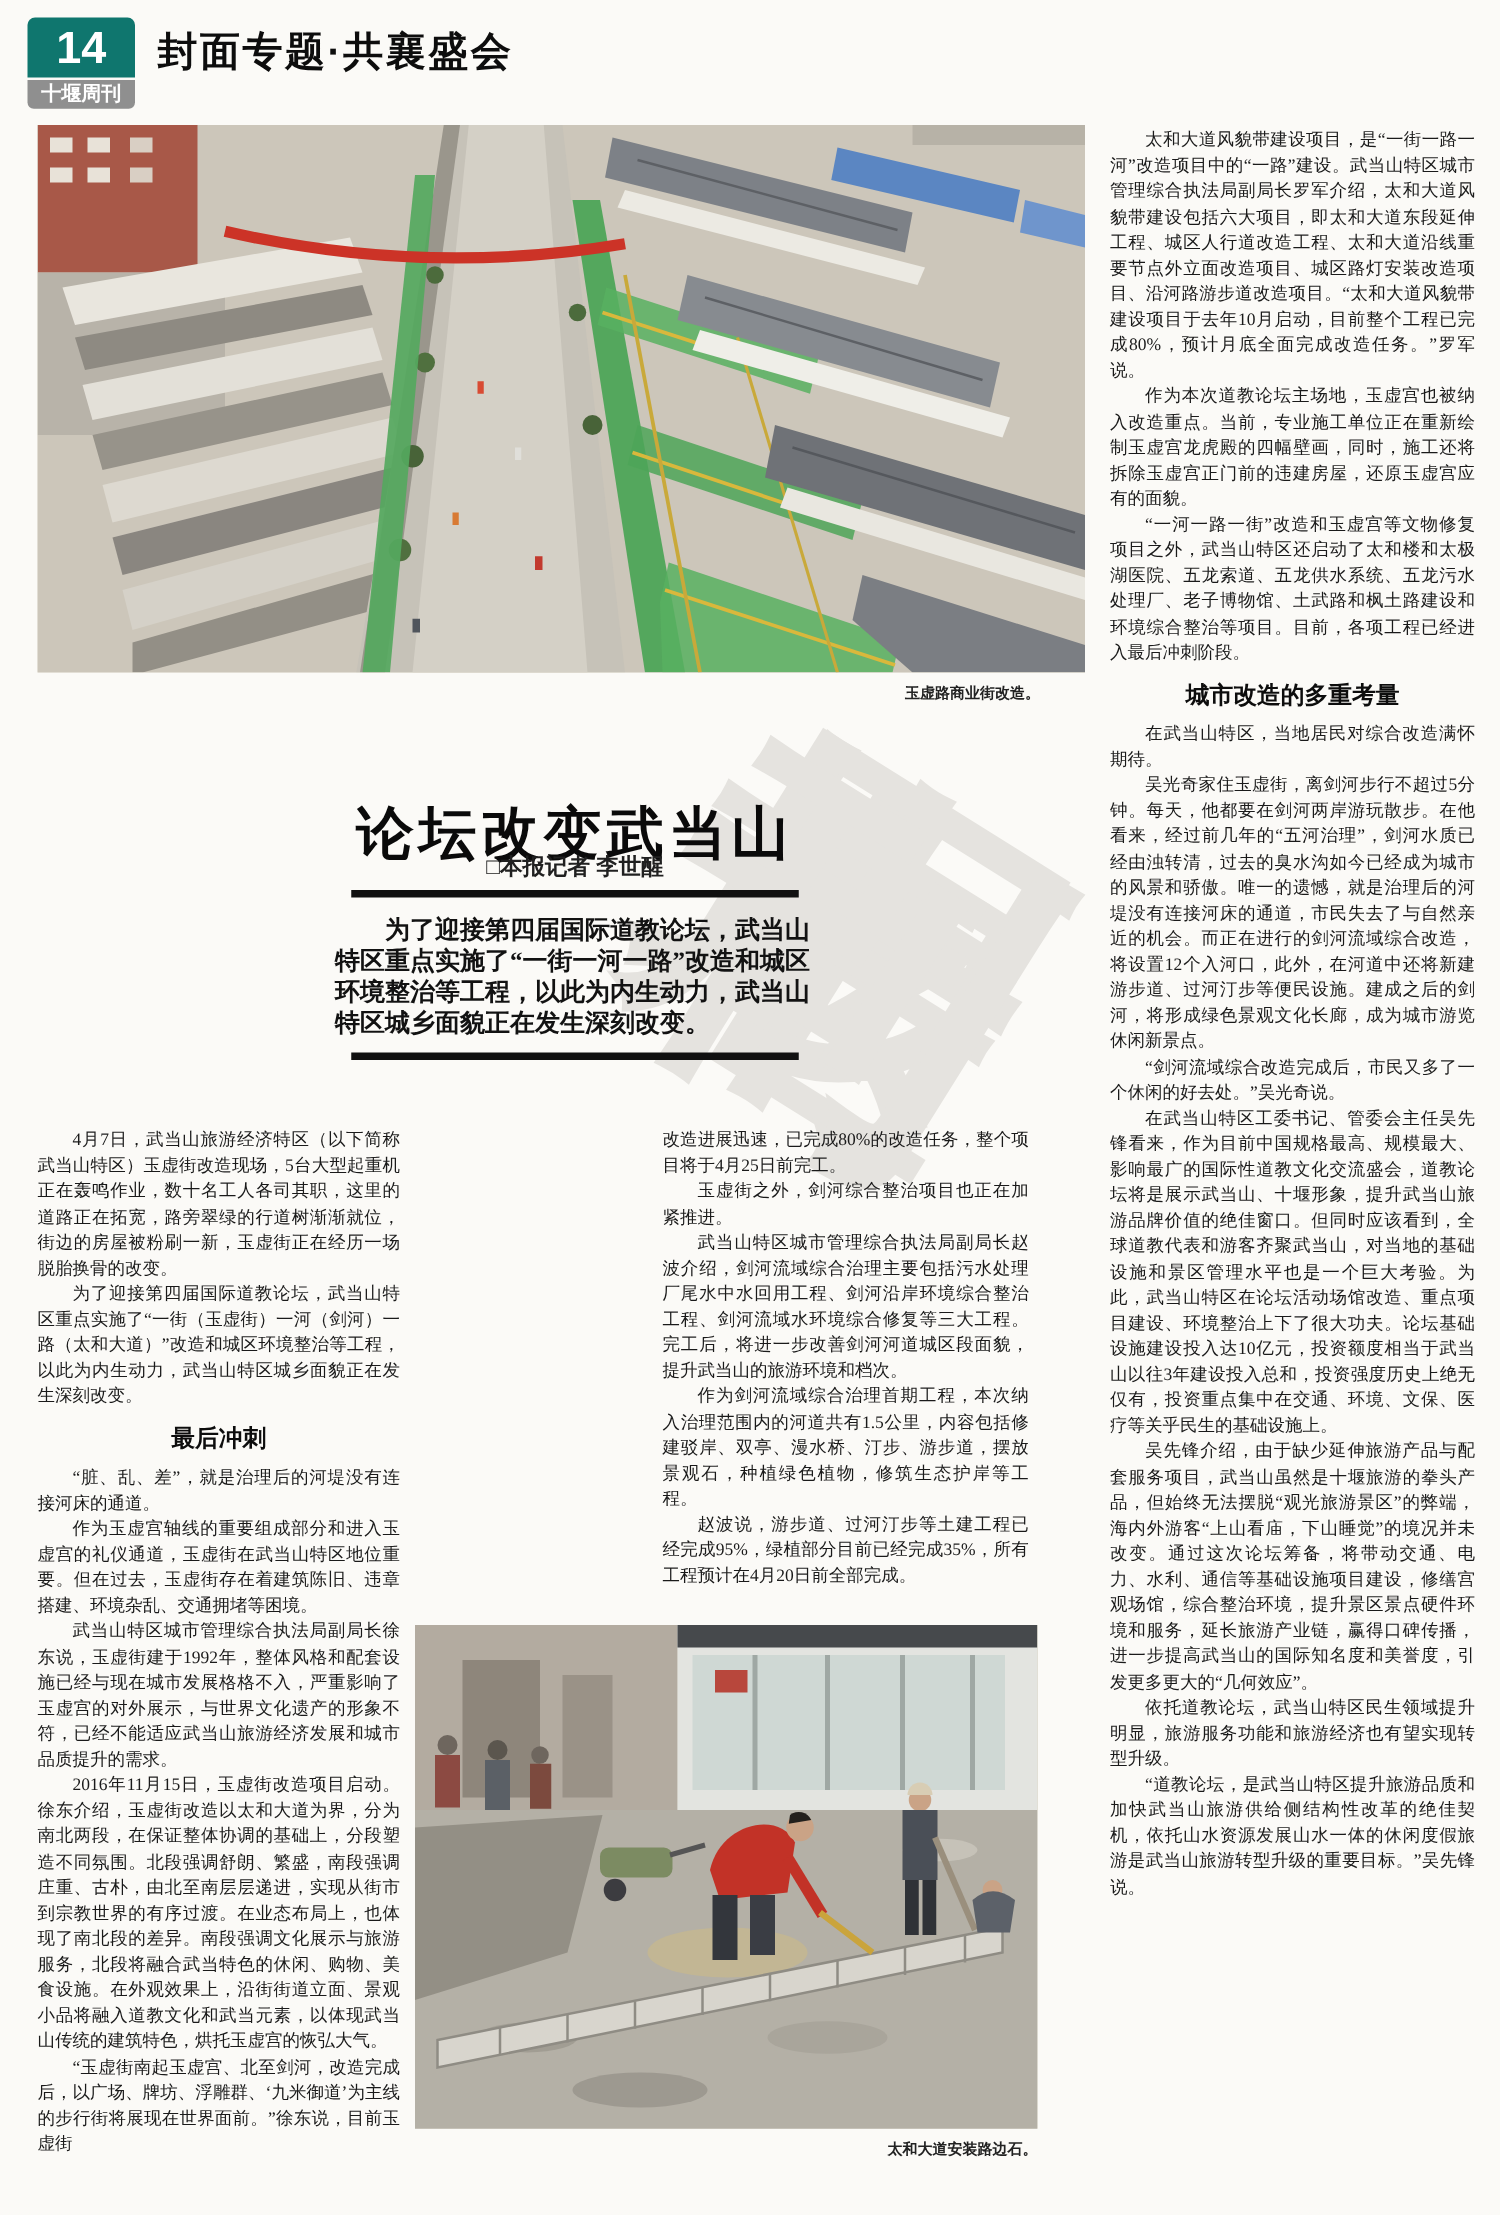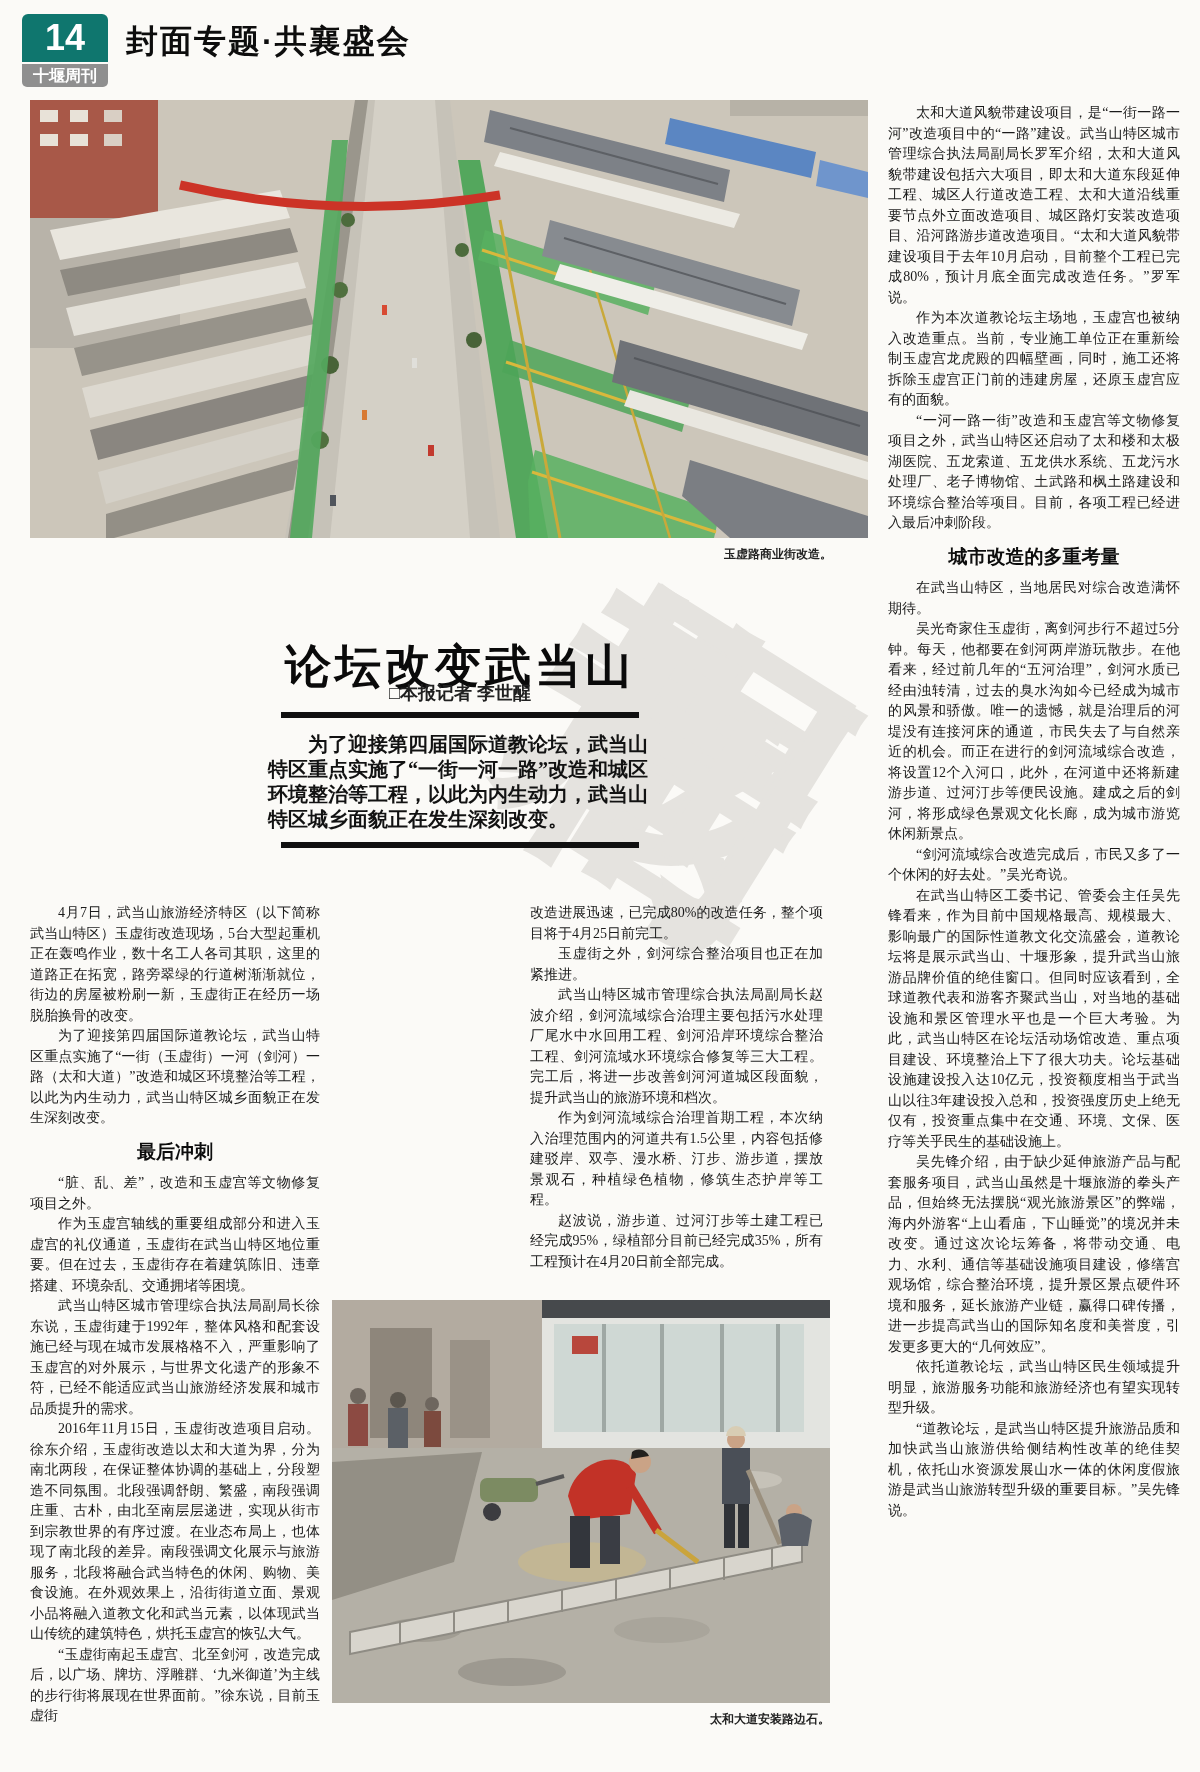--- a/index.html
+++ b/index.html
@@ -168,21 +168,21 @@
   <h1 class="a-title" style="margin:0">论坛改变武当山</h1>
   <div class="a-byline">□本报记者 李世醒</div>
   <div class="rule rule-top"></div>
   <div class="a-lead">为了迎接第四届国际道教论坛，武当山特区重点实施了“一街一河一路”改造和城区环境整治等工程，以此为内生动力，武当山特区城乡面貌正在发生深刻改变。</div>
   <div class="rule rule-bot"></div>
 
   <div class="col col1">
     <p>4月7日，武当山旅游经济特区（以下简称武当山特区）玉虚街改造现场，5台大型起重机正在轰鸣作业，数十名工人各司其职，这里的道路正在拓宽，路旁翠绿的行道树渐渐就位，街边的房屋被粉刷一新，玉虚街正在经历一场脱胎换骨的改变。</p>
     <p>为了迎接第四届国际道教论坛，武当山特区重点实施了“一街（玉虚街）一河（剑河）一路（太和大道）”改造和城区环境整治等工程，以此为内生动力，武当山特区城乡面貌正在发生深刻改变。</p>
     <div class="subhead">最后冲刺</div>
-    <p>“脏、乱、差”，改造和玉虚宫等文物修复项目之外。</p>
+    <p>“脏、乱、差”，就是治理后的河堤没有连接河床的通道。</p>
     <p>作为玉虚宫轴线的重要组成部分和进入玉虚宫的礼仪通道，玉虚街在武当山特区地位重要。但在过去，玉虚街存在着建筑陈旧、违章搭建、环境杂乱、交通拥堵等困境。</p>
     <p>武当山特区城市管理综合执法局副局长徐东说，玉虚街建于1992年，整体风格和配套设施已经与现在城市发展格格不入，严重影响了玉虚宫的对外展示，与世界文化遗产的形象不符，已经不能适应武当山旅游经济发展和城市品质提升的需求。</p>
     <p>2016年11月15日，玉虚街改造项目启动。徐东介绍，玉虚街改造以太和大道为界，分为南北两段，在保证整体协调的基础上，分段塑造不同氛围。北段强调舒朗、繁盛，南段强调庄重、古朴，由北至南层层递进，实现从街市到宗教世界的有序过渡。在业态布局上，也体现了南北段的差异。南段强调文化展示与旅游服务，北段将融合武当特色的休闲、购物、美食设施。在外观效果上，沿街街道立面、景观小品将融入道教文化和武当元素，以体现武当山传统的建筑特色，烘托玉虚宫的恢弘大气。</p>
     <p>“玉虚街南起玉虚宫、北至剑河，改造完成后，以广场、牌坊、浮雕群、‘九米御道’为主线的步行街将展现在世界面前。”徐东说，目前玉虚街</p>
   </div>
 
   <div class="col col2">
     <p class="noindent">改造进展迅速，已完成80%的改造任务，整个项目将于4月25日前完工。</p>
     <p>玉虚街之外，剑河综合整治项目也正在加紧推进。</p>
     <p>武当山特区城市管理综合执法局副局长赵波介绍，剑河流域综合治理主要包括污水处理厂尾水中水回用工程、剑河沿岸环境综合整治工程、剑河流域水环境综合修复等三大工程。完工后，将进一步改善剑河河道城区段面貌，提升武当山的旅游环境和档次。</p>

